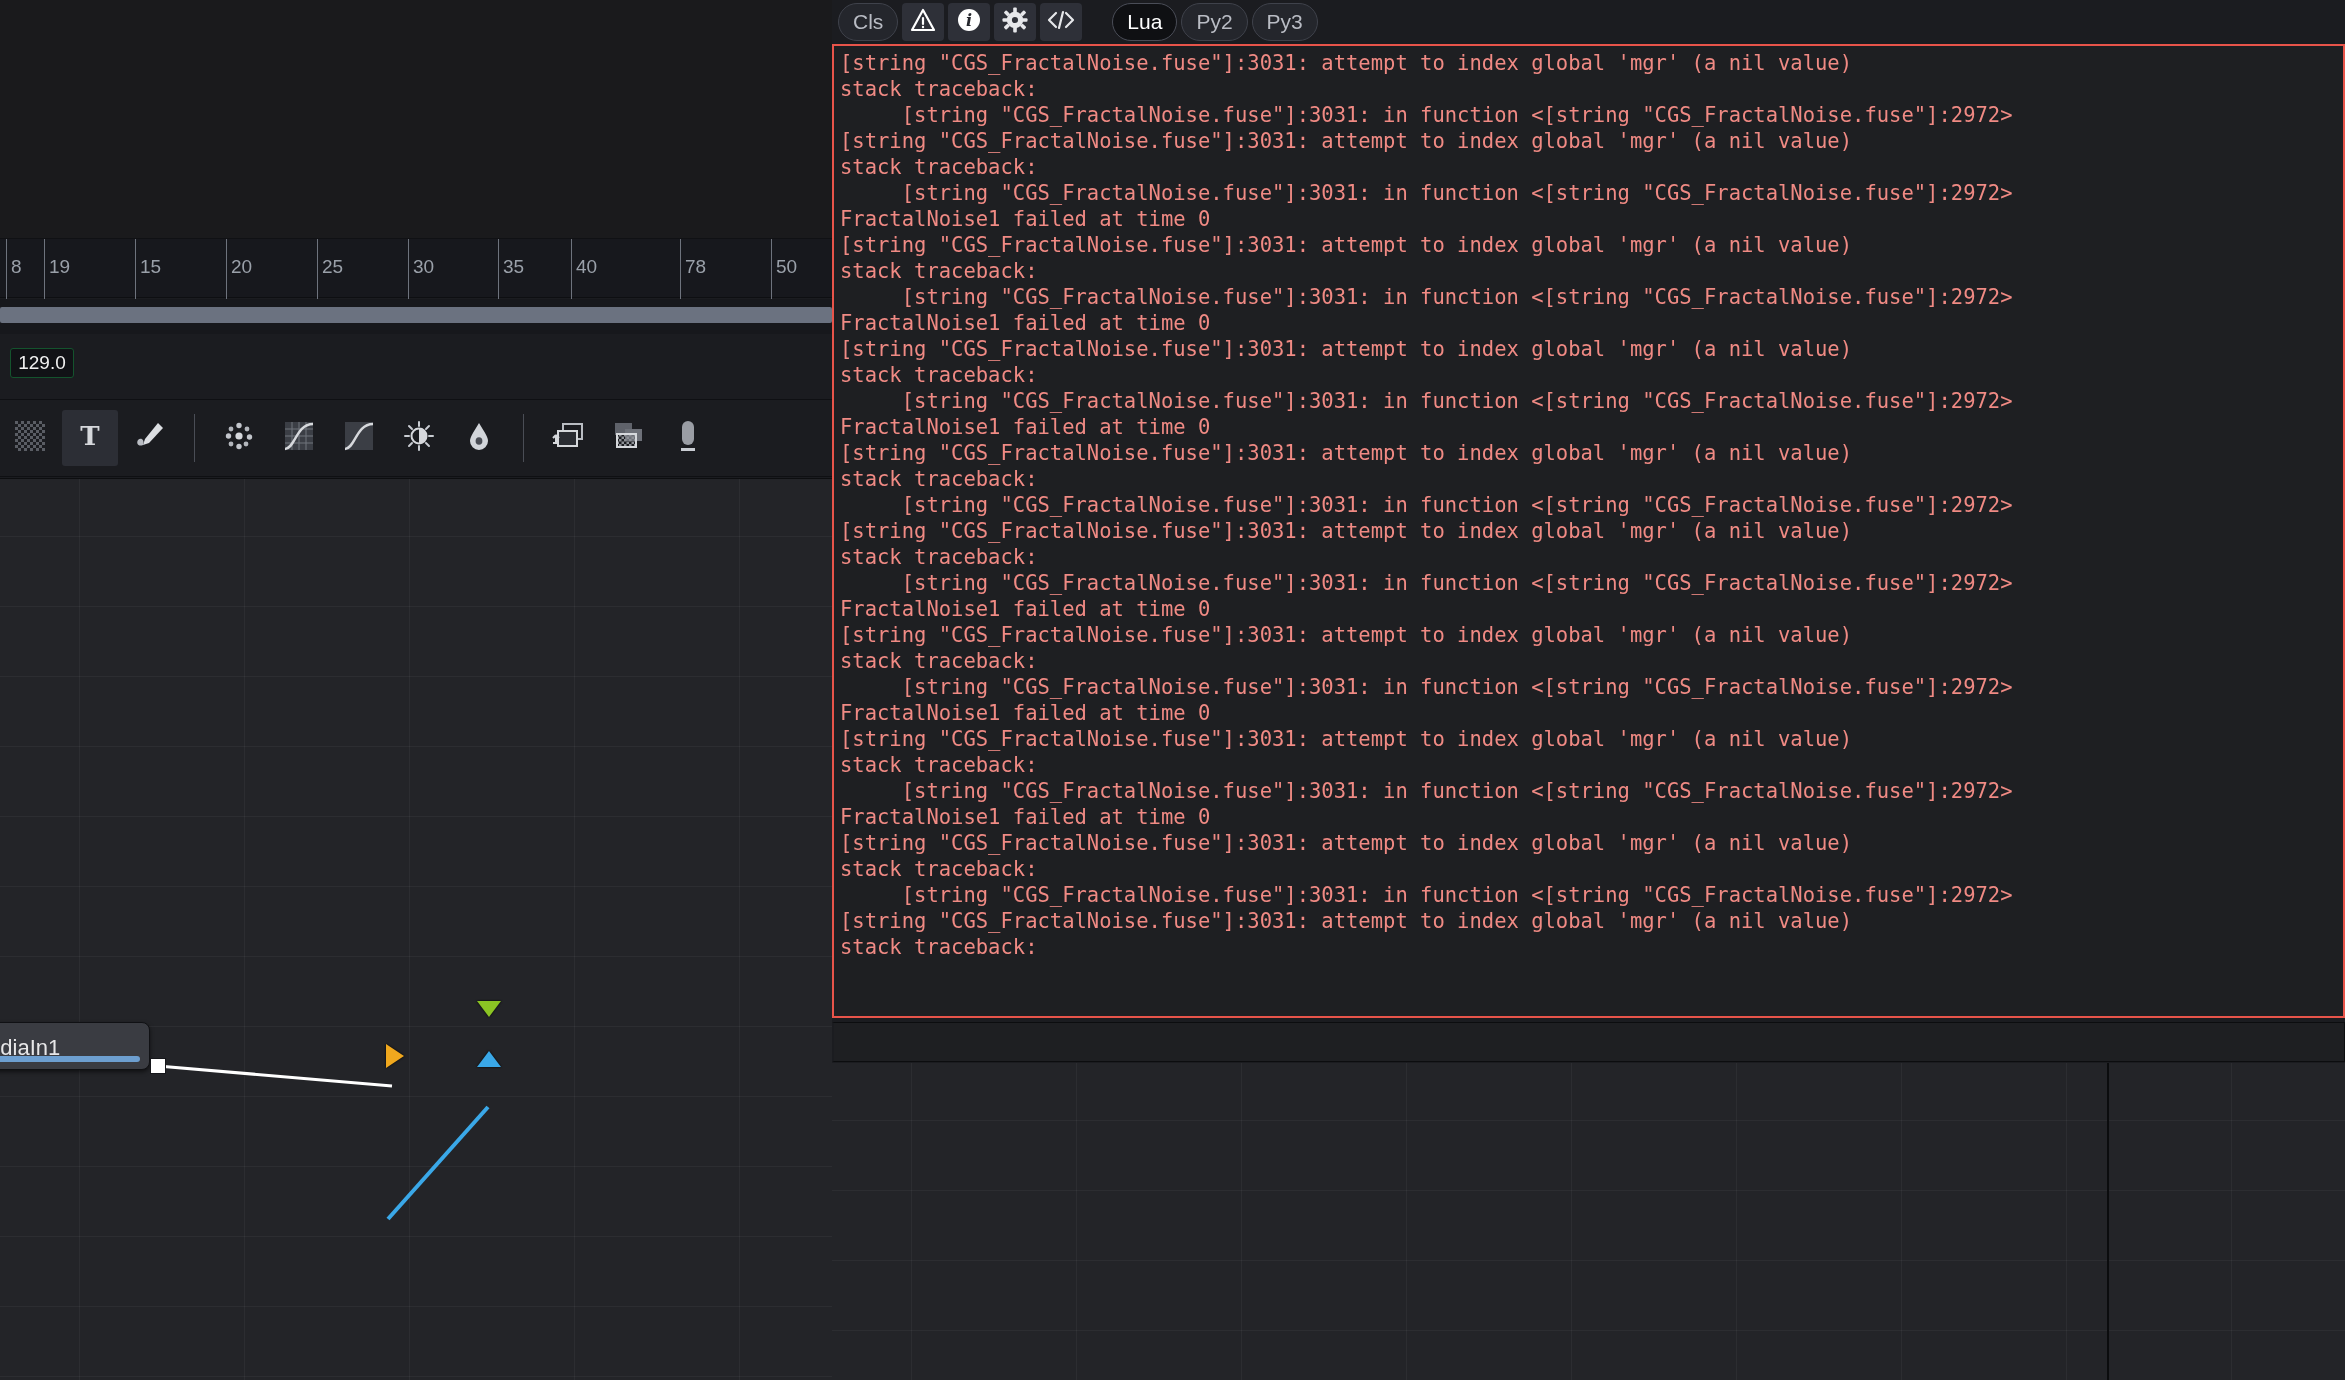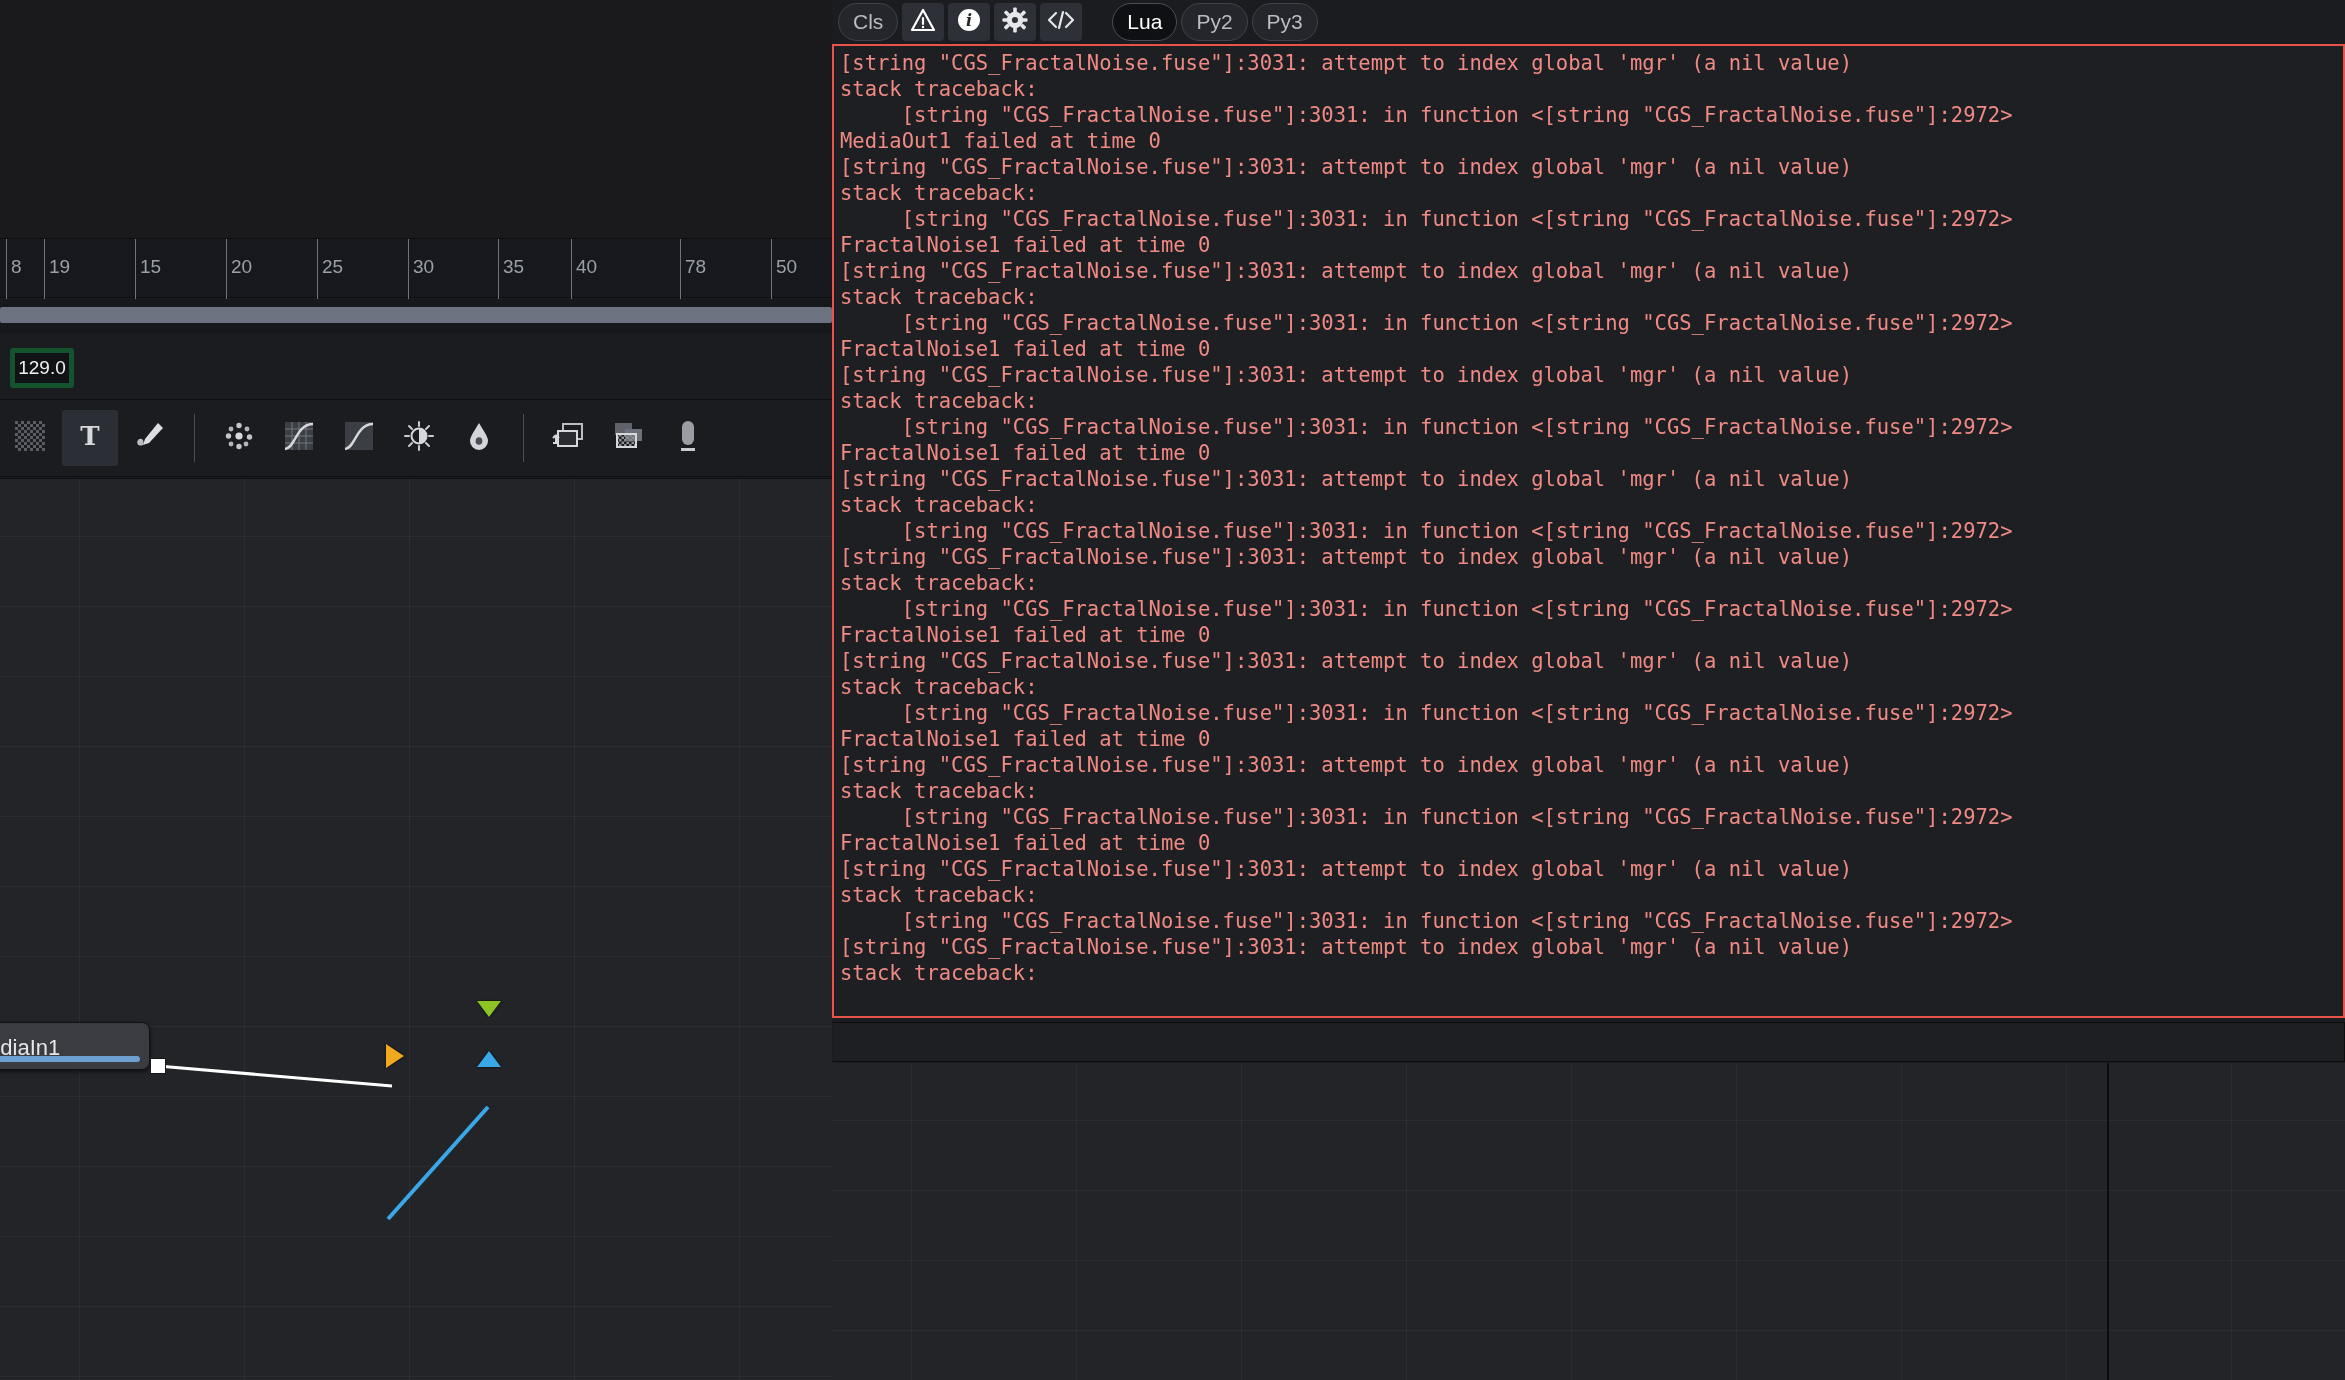--- a/index.html
+++ b/index.html
@@ -40,22 +40,22 @@
     position: absolute; left: 0; top: 307px; width: 832px; height: 16px;
     background: #6b7280; border-radius: 2px;
   }
   .strip-under {
     position: absolute; left: 0; top: 323px; width: 832px; height: 11px;
     background: #17181c;
   }
 
   .frame-field {
     position: absolute; left: 10px; top: 348px;
-    width: 64px; height: 40px;
-    background: #111216; border: 5px solid #14532d;
+    width: 64px; height: 30px;
+    background: #111216; border: 1px solid #14532d;
     border-radius: 3px;
     display: flex; align-items: center; justify-content: center;
     color: #f0f0f0; font-size: 19px;
   }
 
   .tool-bar {
     position: absolute; left: 0; top: 399px; width: 832px; height: 78px;
     background: #1b1c20;
     border-top: 1px solid #0f1013;
     border-bottom: 1px solid #0f1013;
@@ -432,21 +432,20 @@
         </div>
         <div class="tab-pill">
           <span>Py3</span>
         </div>
       </div>
 
     <div class="console-out" id="console-out" style="border-color: rgb(232, 84, 74);">
         <div class="console-line" style="color: rgb(240, 138, 132);">[string "CGS_FractalNoise.fuse"]:3031: attempt to index global 'mgr' (a nil value)</div>
         <div class="console-line" style="color: rgb(240, 138, 132);">stack traceback:</div>
         <div class="console-line" style="color: rgb(240, 138, 132);">     [string "CGS_FractalNoise.fuse"]:3031: in function &lt;[string "CGS_FractalNoise.fuse"]:2972&gt;</div>
-        <div class="console-line" style="color: rgb(240, 138, 132);">MediaOut1 failed at time 0</div>
         <div class="console-line" style="color: rgb(240, 138, 132);">[string "CGS_FractalNoise.fuse"]:3031: attempt to index global 'mgr' (a nil value)</div>
         <div class="console-line" style="color: rgb(240, 138, 132);">stack traceback:</div>
         <div class="console-line" style="color: rgb(240, 138, 132);">     [string "CGS_FractalNoise.fuse"]:3031: in function &lt;[string "CGS_FractalNoise.fuse"]:2972&gt;</div>
         <div class="console-line" style="color: rgb(240, 138, 132);">FractalNoise1 failed at time 0</div>
         <div class="console-line" style="color: rgb(240, 138, 132);">[string "CGS_FractalNoise.fuse"]:3031: attempt to index global 'mgr' (a nil value)</div>
         <div class="console-line" style="color: rgb(240, 138, 132);">stack traceback:</div>
         <div class="console-line" style="color: rgb(240, 138, 132);">     [string "CGS_FractalNoise.fuse"]:3031: in function &lt;[string "CGS_FractalNoise.fuse"]:2972&gt;</div>
         <div class="console-line" style="color: rgb(240, 138, 132);">FractalNoise1 failed at time 0</div>
         <div class="console-line" style="color: rgb(240, 138, 132);">[string "CGS_FractalNoise.fuse"]:3031: attempt to index global 'mgr' (a nil value)</div>
         <div class="console-line" style="color: rgb(240, 138, 132);">stack traceback:</div>

